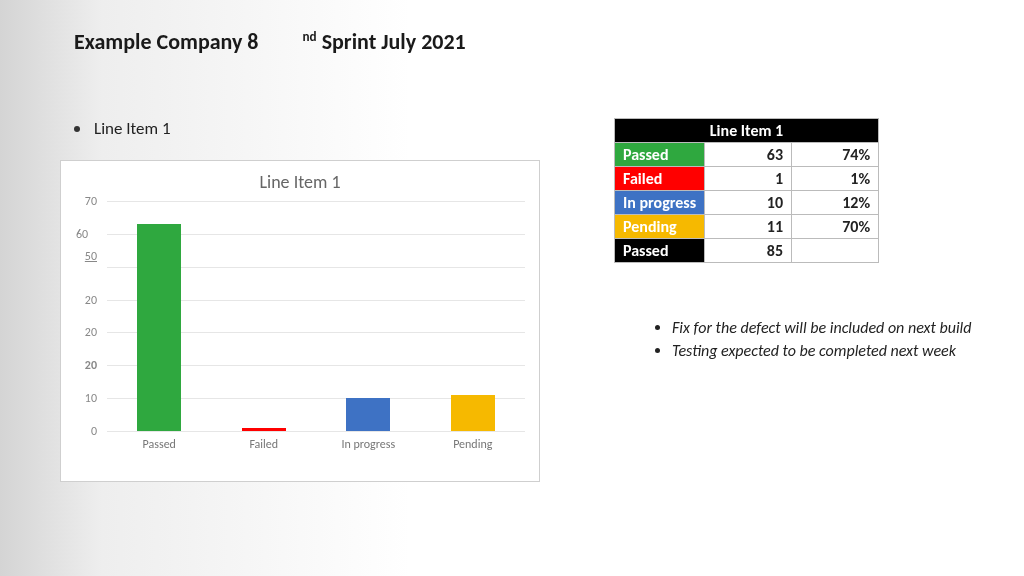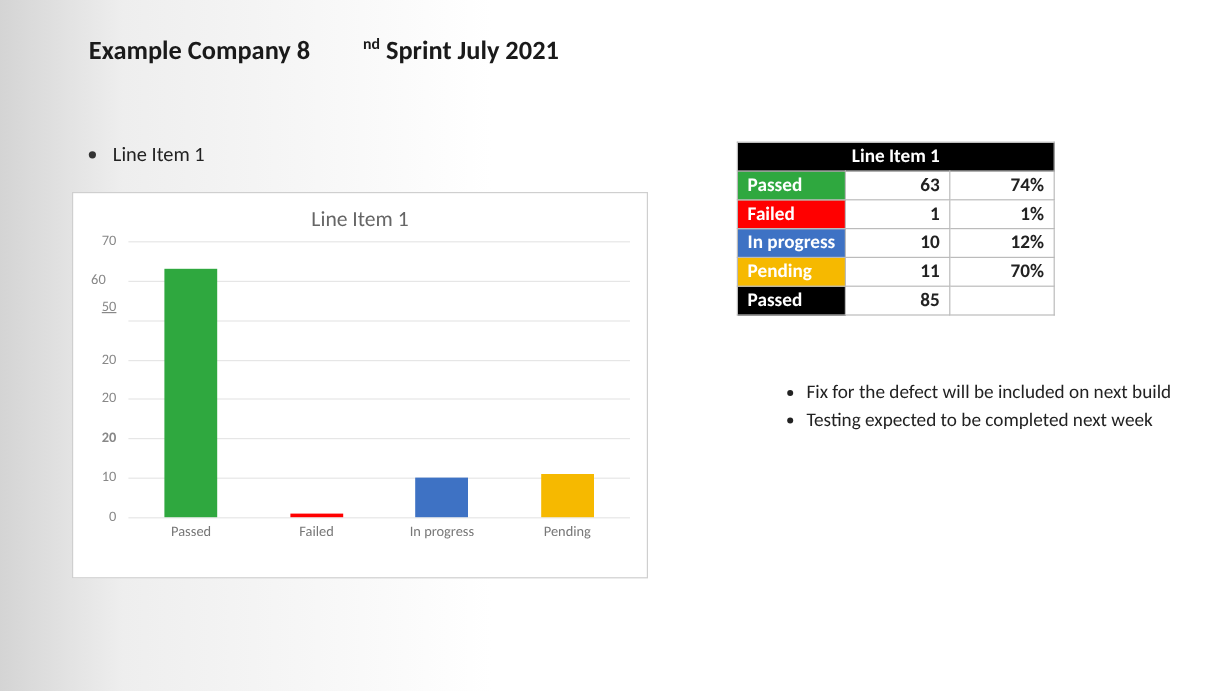--- a/index.html
+++ b/index.html
@@ -18,21 +18,21 @@
   .plot{position:absolute;left:46px;top:40px;width:418px;height:230px;}
   .gridline{position:absolute;left:0;width:418px;border-top:1px solid #e6e6e6;}
   .ytick{position:absolute;right:380px;font-size:12px;color:#888;text-align:right;width:30px;transform:translateY(-50%);}
   .bar{position:absolute;bottom:0;width:44px;}
   .xlabel{position:absolute;top:276px;font-size:12px;color:#777;text-align:center;transform:translateX(-50%);}
   .tbl{position:absolute;left:614px;top:118px;border-collapse:collapse;font-size:16px;}
   .tbl td{border:1px solid #bbb;padding:2px 8px;min-width:70px;}
   .tbl .hdr{background:#000;color:#fff;font-weight:700;text-align:center;}
   .tbl .lab{color:#fff;font-weight:700;}
   .tbl .num{text-align:right;background:#fff;color:#222;font-weight:bold;}
-  .notes{position:absolute;left:614px;top:302px;font-size:16px;color:#222;}
+  .notes{position:absolute;left:614px;top:302px;font-size:16px;color:#222;font-style:italic;}
   .notes li{margin-bottom:4px;list-style:disc;margin-left:18px;}
 </style>
 </head>
 <body>
 <div class="slide">
 
   <div class="title">
     <span>Example Company  8</span><sup>nd</sup><span> Sprint July 2021</span><br>
   </div>
 

